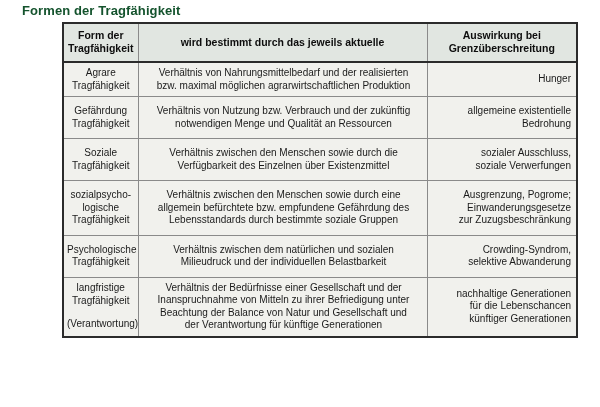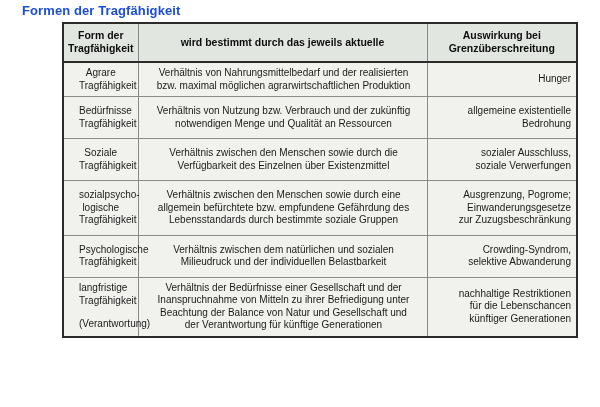--- a/index.html
+++ b/index.html
@@ -10,21 +10,21 @@
   body {
     width: 600px;
     height: 407px;
     overflow: hidden;
     font-family: "Liberation Sans", sans-serif;
     color: #1a1a1a;
   }
   .page-title {
     font-size: 13px;
     font-weight: bold;
-    color: #1d4ed8;
+    color: #14532d;
     margin: 3px 0 0 22px;
     letter-spacing: 0.1px;
     line-height: 15px;
   }
   .table-wrap {
     margin: 4px 0 0 62px;
     width: 516px;
     box-sizing: border-box;
     border: 2px solid #2b2b2b;
     background: #f1f1ed;
@@ -60,21 +60,21 @@
     vertical-align: middle;
     border-right: 1px solid #8a8a8a;
     border-bottom: 1px solid #8a8a8a;
     color: #1a1a1a;
   }
   tbody tr:last-child td { border-bottom: none; }
   tbody td:last-child { border-right: none; }
 
   td.col-form {
     text-align: center;
-    padding: 4px 15px;
+    padding: 4px 3px;
   }
   td.col-desc {
     text-align: center;
     padding: 4px 6px 4px 8px;
   }
   td.col-effect {
     text-align: right;
     padding: 8px 5px;
   }
   .cell-line { display: block; white-space: nowrap; }
@@ -116,21 +116,21 @@
           <td class="col-desc">
             <span class="cell-line">Verhältnis von Nahrungsmittelbedarf und der realisierten</span>
             <span class="cell-line">bzw. maximal möglichen agrarwirtschaftlichen Produktion</span>
           </td>
           <td class="col-effect">
             <span class="cell-line">Hunger</span>
           </td>
         </tr>
         <tr>
           <td class="col-form">
-            <span class="cell-line">Bedürfnisse</span>
+            <span class="cell-line">Gefährdung</span>
             <span class="cell-line">Tragfähigkeit</span>
           </td>
           <td class="col-desc">
             <span class="cell-line">Verhältnis von Nutzung bzw. Verbrauch und der zukünftig</span>
             <span class="cell-line">notwendigen Menge und Qualität an Ressourcen</span>
           </td>
           <td class="col-effect">
             <span class="cell-line">allgemeine existentielle</span>
             <span class="cell-line">Bedrohung</span>
           </td>
@@ -187,20 +187,20 @@
             <span class="spacer-line"></span>
             <span class="cell-line">(Verantwortung)</span>
           </td>
           <td class="col-desc">
             <span class="cell-line">Verhältnis der Bedürfnisse einer Gesellschaft und der</span>
             <span class="cell-line">Inanspruchnahme von Mitteln zu ihrer Befriedigung unter</span>
             <span class="cell-line">Beachtung der Balance von Natur und Gesellschaft und</span>
             <span class="cell-line">der Verantwortung für künftige Generationen</span>
           </td>
           <td class="col-effect">
-            <span class="cell-line">nachhaltige Restriktionen</span>
+            <span class="cell-line">nachhaltige Generationen</span>
             <span class="cell-line">für die Lebenschancen</span>
             <span class="cell-line">künftiger Generationen</span>
           </td>
         </tr>
       </tbody>
   </table>
 </div>
 
 </body></html>

